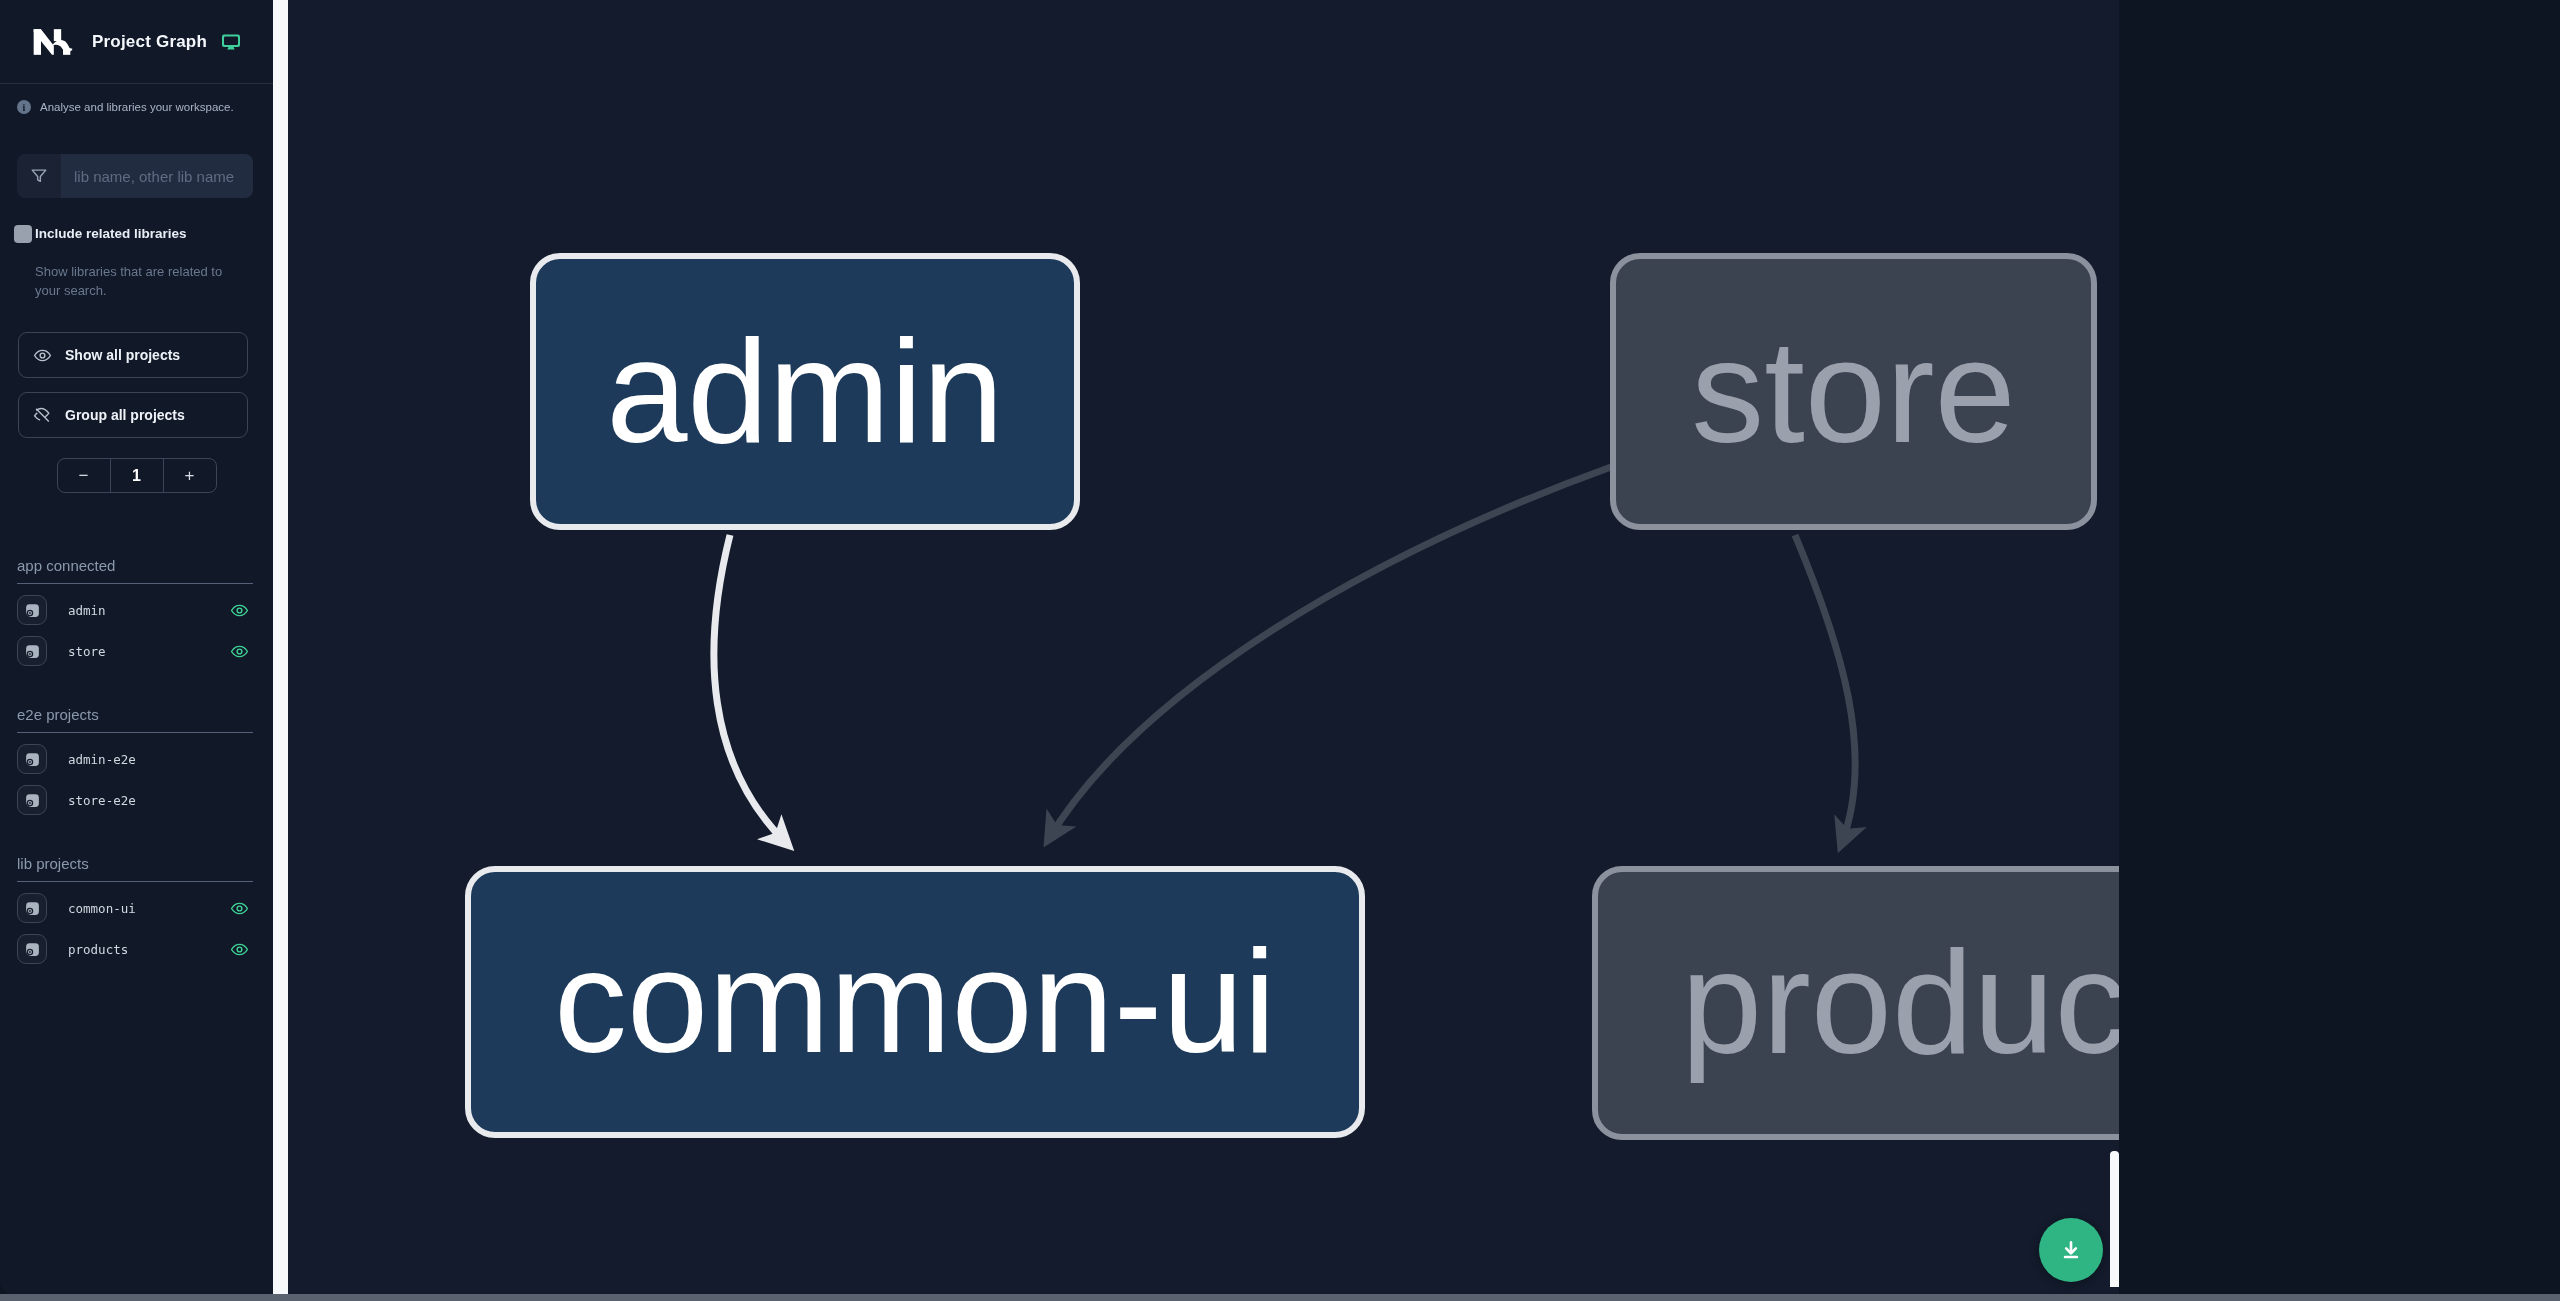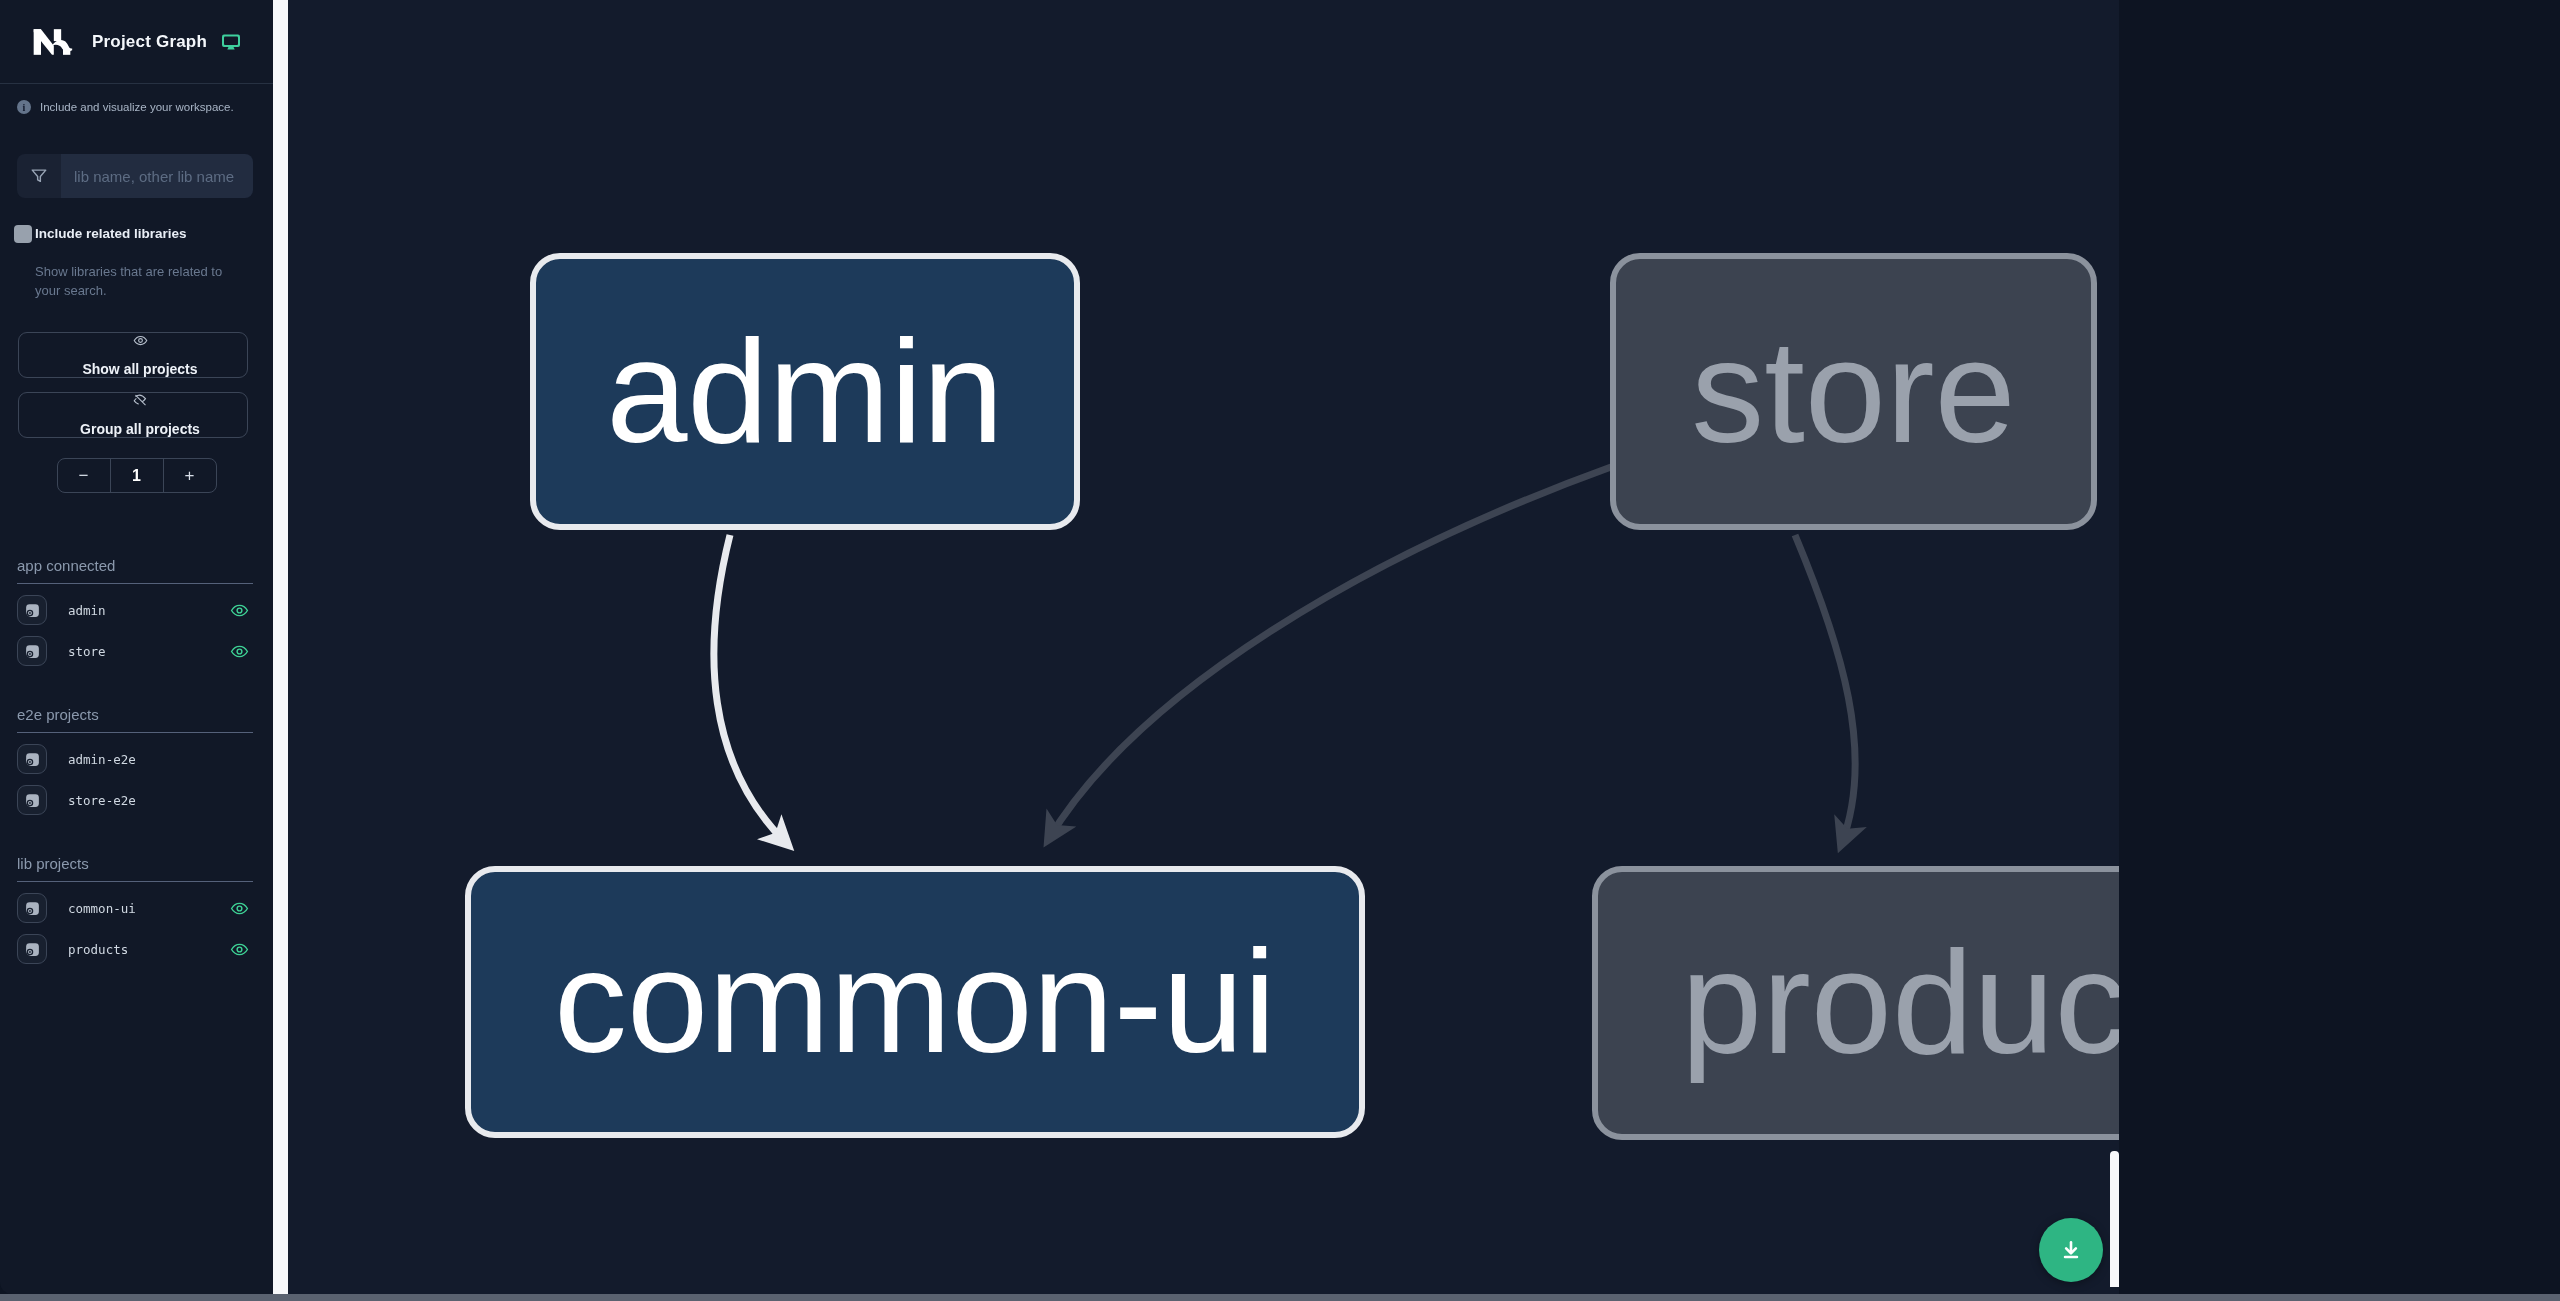--- a/index.html
+++ b/index.html
@@ -40,21 +40,21 @@
 
   .opt{display:flex;align-items:flex-start;gap:3px;padding:0 16px 0 14px;margin-top:26px;cursor:pointer;}
   .cb{width:18px;height:18px;border-radius:4px;flex:0 0 auto;margin-top:1px;display:flex;align-items:center;justify-content:center;font-size:13px;font-weight:bold;color:#16202e;}
   .cb-gray{background:#98a1ad;}
   .cb-white{background:#ffffff;}
   .cb-green{background:var(--accent);}
   .cb-green::after{content:"✓";}
   .opt-label{font-size:13.5px;font-weight:bold;color:#e9eef6;line-height:1.35;}
   .opt-desc{font-size:13px;color:var(--muted);line-height:1.42;margin-top:20px;max-width:205px;}
 
-  .sb-btn{display:flex;align-items:center;gap:13px;width:230px;height:46px;margin:14px 0 0 18px;background:transparent;border:1px solid var(--btn-border);border-radius:9px;color:#eef2f8;font-size:14px;font-weight:bold;padding:0 0 0 14px;cursor:pointer;font-family:"Liberation Sans",sans-serif;flex-direction:column;}
+  .sb-btn{display:flex;align-items:center;gap:13px;width:230px;height:46px;margin:14px 0 0 18px;background:transparent;border:1px solid var(--btn-border);border-radius:9px;color:#eef2f8;font-size:14px;font-weight:bold;padding:0 0 0 14px;cursor:pointer;font-family:"Liberation Sans",sans-serif;}
   .sb-btn:first-of-type{margin-top:32px;}
 
   .stepper{display:flex;width:160px;height:35px;margin:20px auto 0 auto;border:1px solid var(--btn-border);border-radius:8px;overflow:hidden;}
   .stepper>*{flex:1;display:flex;align-items:center;justify-content:center;background:transparent;border:0;color:#d8dee8;font-size:17px;cursor:pointer;font-family:"Liberation Sans",sans-serif;}
   .stepper .val{border-left:1px solid var(--btn-border);border-right:1px solid var(--btn-border);color:#ffffff;font-weight:bold;font-size:16px;cursor:default;}
 
   .proj-section{margin:0 20px 0 17px;}
   .proj-section.first{margin-top:64px;}
   .proj-section.later{margin-top:40px;}
   .proj-title{font-size:15px;color:#8b99ad;padding-bottom:9px;border-bottom:1px solid #55617a;}
@@ -100,21 +100,21 @@
         <svg width="20" height="20" viewBox="0 0 20 20">
           <rect x="1" y="2.5" width="18" height="12.5" rx="2" fill="#3ecf9d"></rect>
           <rect x="3" y="4.5" width="14" height="8.5" rx="1" fill="#111827"></rect>
           <path d="M7.5 15h5l1.2 2.6h-7.4z" fill="#3ecf9d"></path>
         </svg>
       </span>
     </header>
 
     <div class="sb-tagline">
       <span class="info-icon">i</span>
-      <span class="txt">Include and visualize your workspace.</span>
+      <span class="txt">Analyse and libraries your workspace.</span>
     </div>
 
     <div class="filter">
       <span class="filter-iconcell">
         <svg width="18" height="18" viewBox="0 0 20 20" fill="none" stroke="#97a3b4" stroke-width="1.6" stroke-linejoin="round">
           <path d="M2.5 3.5h15l-6 7v5.5l-3-1.8V10.5z"></path>
         </svg>
       </span>
       <input class="filter-input" type="text" placeholder="lib name, other lib name" style="">
     </div>

